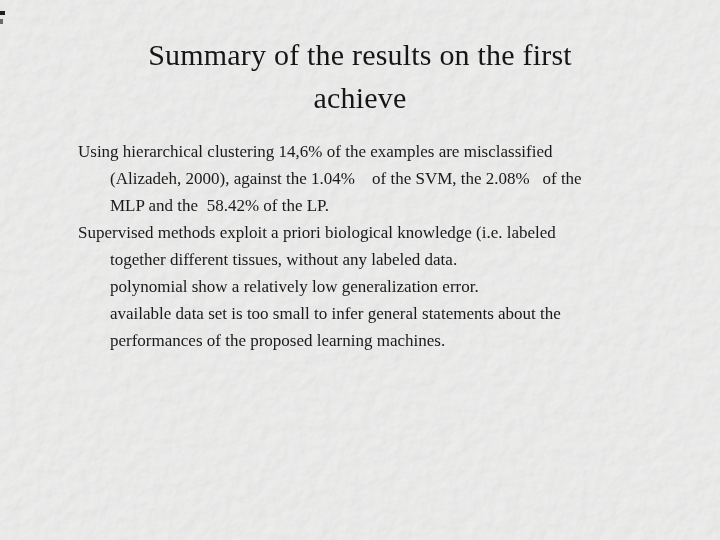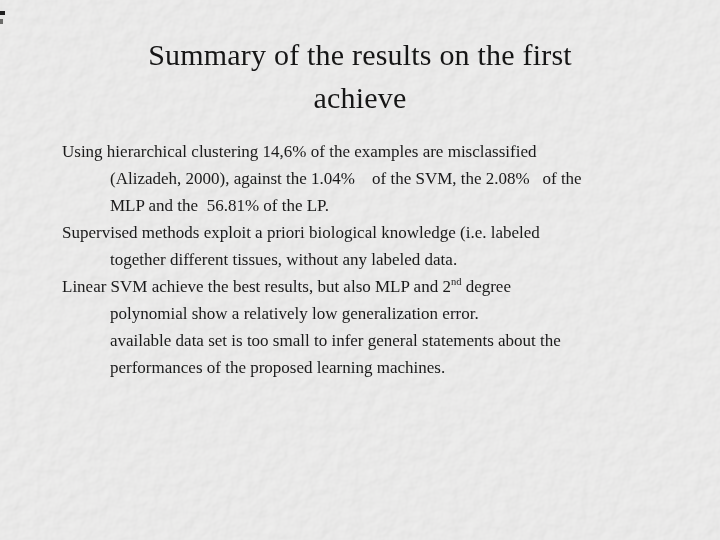--- a/index.html
+++ b/index.html
@@ -45,21 +45,21 @@
     left: 62px; top: 127px; right: 20px;
     font-size: 17px;
     line-height: 27px;
     color: #1a1a1a;
   }
   .para { margin: 0; }
   .bodyline {
     white-space: pre;       
     margin-left: 48px;      
   }
-  .bodyline.first { margin-left: 0; }  
+  .bodyline.first { margin-left: 16px; }  
   .sup {
     vertical-align: super;
     font-size: 62%;
     line-height: 0;
   }
 </style>
 </head>
 <body>
 
 <svg class="texture-layer" width="720" height="540" xmlns="http://www.w3.org/2000/svg">
@@ -85,30 +85,29 @@
   <div class="slide-title">
     <div>Summary of the results on the first</div>
     <div>achieve</div>
   </div>
 
   <div class="slide-body">
 
     <div class="para">
       <div class="bodyline first">Using hierarchical clustering 14,6% of the examples are misclassified</div>
       <div class="bodyline">(Alizadeh, 2000), against the 1.04%    of the SVM, the 2.08%   of the</div>
-      <div class="bodyline">MLP and the  56.81% of the LP.</div>
+      <div class="bodyline">MLP and the  58.42% of the LP.</div>
     </div>
 
     <div class="para">
       <div class="bodyline first">Supervised methods exploit a priori biological knowledge (i.e. labeled</div>
       <div class="bodyline">together different tissues, without any labeled data.</div>
     </div>
 
     <div class="para">
-      <div class="bodyline first"><span>Linear SVM achieve the best results, but also MLP and 2</span><span class="sup">nd</span><span> degree</span></div>
       <div class="bodyline">polynomial show a relatively low generalization error.</div>
     </div>
 
 
     <div class="para">
       <div class="bodyline">available data set is too small to infer general statements about the</div>
       <div class="bodyline">performances of the proposed learning machines.</div>
     </div>
 
   </div>

